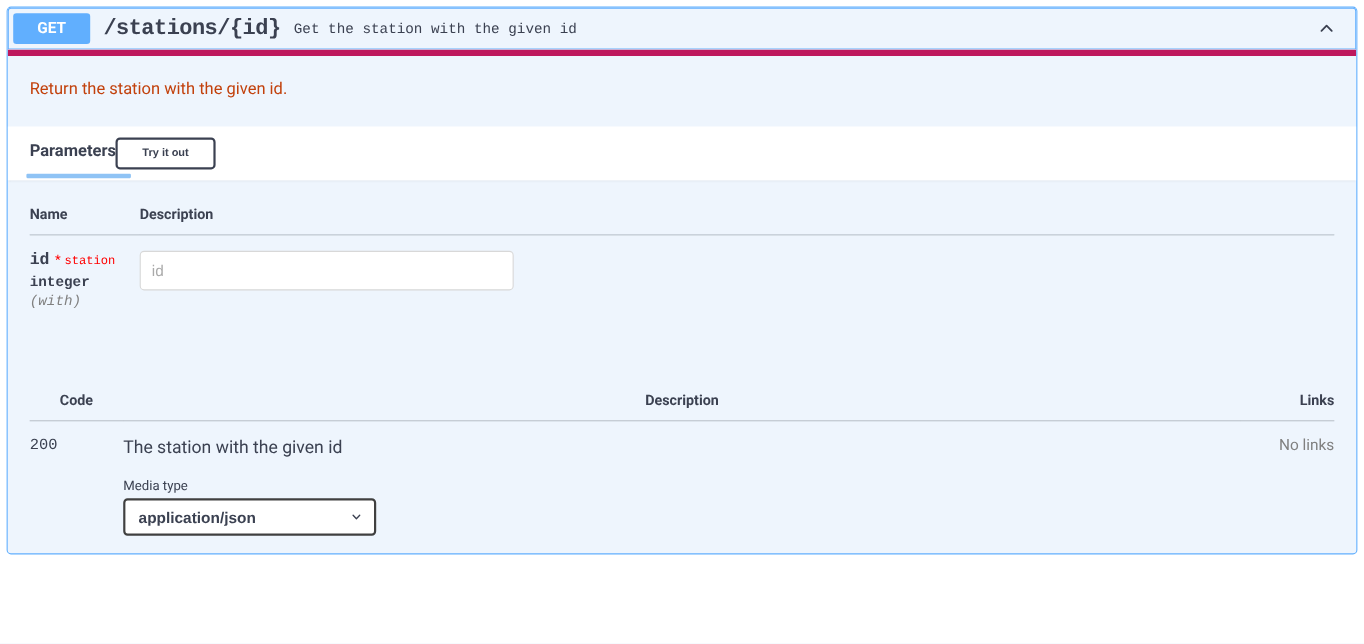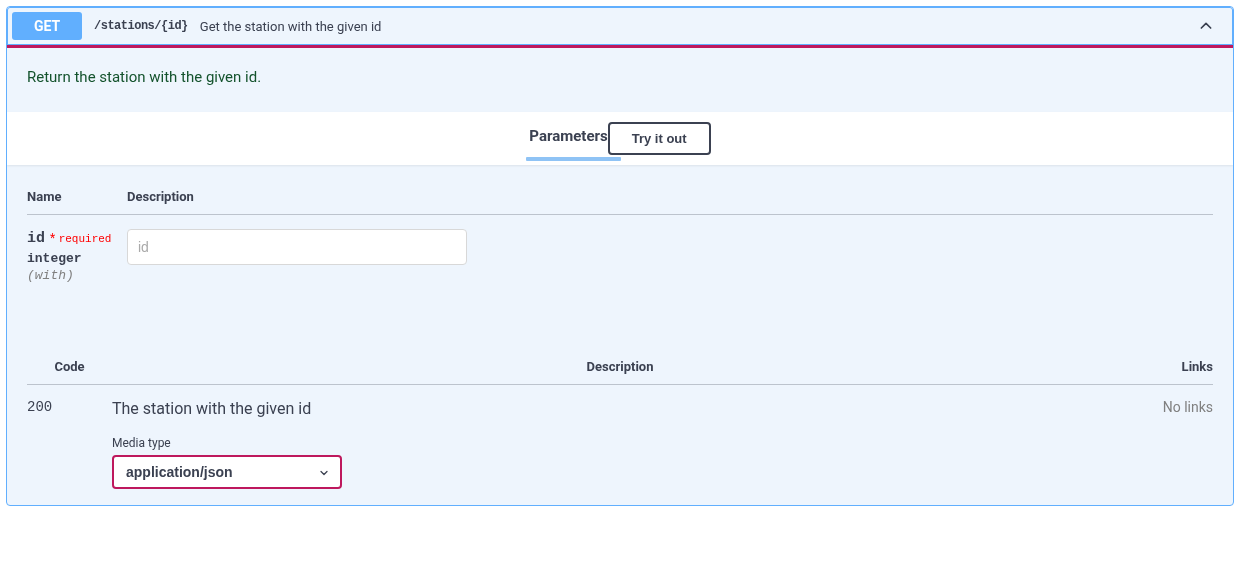--- a/index.html
+++ b/index.html
@@ -13,72 +13,73 @@
     margin: 6px;
     border: 1px solid #61affe;
     border-radius: 4px;
     background: #eef5fd;
     overflow: hidden;
   }
   .opblock-summary {
     display: flex;
     align-items: center;
     padding: 5px;
-    border-bottom: 3px solid #be185d;
+    border-bottom: 6px solid #be185d;
     cursor: pointer;
     background: #eef5fd;
     box-shadow: inset 0 0 0 1px #61affe;
     border-radius: 3px 3px 0 0;
   }
   .opblock-method {
     background: #61affe;
     color: #fff;
     font-weight: 700;
     font-size: 14px;
     padding: 6px 18px;
     border-radius: 3px;
     text-align: center;
     min-width: 70px;
   }
   .opblock-path {
     font-family: "Courier New", Courier, monospace;
     font-weight: 700;
-    font-size: 12px;
+    font-size: 20px;
     color: #3b4151;
     padding: 0 12px;
     letter-spacing: -0.5px;
   }
   .opblock-desc {
     font-size: 13px;
     color: #3b4151;
     flex: 1;
+    font-family: Liberation Mono, monospace;
   }
   .opblock-toggle {
     padding: 0 14px;
     display: flex;
     align-items: center;
   }
   .chevron {
     width: 16px;
     height: 16px;
     display: inline-block;
   }
   .chevron svg { width: 100%; height: 100%; }
 
   .opblock-body { }
   .opblock-description {
     padding: 20px 20px 26px 20px;
     font-size: 15px;
-    color: #14532d;
+    color: #c2410c;
   }
 
   .section-header {
     display: flex;
     align-items: center;
-    justify-content: center;
+    justify-content: flex-start;
     background: #fff;
     padding: 10px 20px;
     box-shadow: 0 1px 2px rgba(0,0,0,0.08);
   }
   .section-title {
     font-size: 15px;
     font-weight: 700;
     color: #3b4151;
     position: relative;
     padding-bottom: 6px;
@@ -92,21 +93,21 @@
     height: 4px;
     background: #8fc3f5;
     border-radius: 1px;
   }
 
   .try-out-btn {
     background: #fff;
     border: 2px solid #3b4151;
     color: #3b4151;
     font-weight: 700;
-    font-size: 13px;
+    font-size: 10px;
     padding: 7px 22px;
     border-radius: 4px;
     cursor: pointer;
   }
 
   .params-body {
     padding: 14px 20px 44px 20px;
   }
   .params-table {
     width: 100%;
@@ -208,21 +209,21 @@
     color: #3b4151;
     margin-bottom: 5px;
   }
   .media-select-wrap {
     position: relative;
     display: inline-block;
   }
   .media-select {
     appearance: none;
     -webkit-appearance: none;
-    border: 2px solid #be185d;
+    border: 2px solid #404040;
     border-radius: 4px;
     background: #fff;
     padding: 7px 44px 7px 12px;
     font-size: 14px;
     font-weight: 700;
     color: #3b4151;
     min-width: 230px;
     cursor: pointer;
   }
   .media-select-caret {
@@ -268,21 +269,21 @@
           <tr>
             <th class="col-name">Name</th>
             <th>Description</th>
           </tr>
         </thead>
         <tbody>
           <tr>
             <td>
               <div>
                 <span class="param-name">id</span><span class="param-required-star">&nbsp;*</span>
-                <span class="param-required-text">required</span>
+                <span class="param-required-text">station</span>
               </div>
               <div class="param-type">integer</div>
               <div class="param-in">(with)</div>
             </td>
             <td>
               <input type="text" class="param-input" placeholder="id" style="">
             </td>
           </tr>
         </tbody>
       </table>

